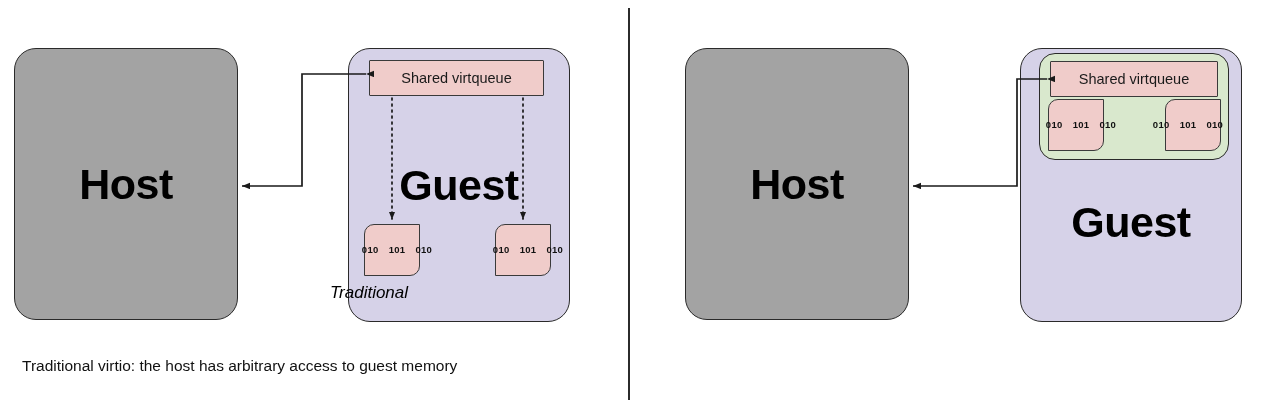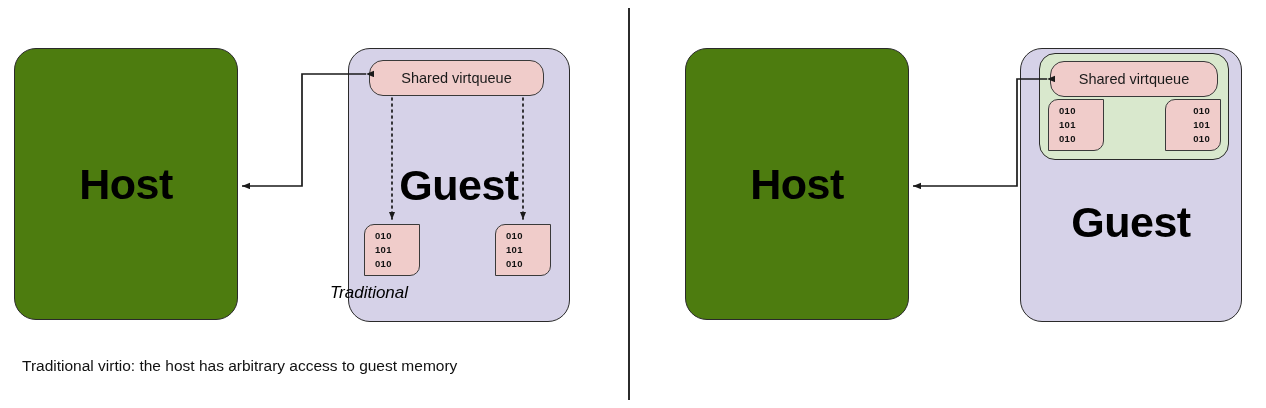--- a/index.html
+++ b/index.html
@@ -23,47 +23,47 @@
   }
 
   
   .rbox{
     position:absolute;
     box-sizing:border-box;
     border:1.6px solid #2a2a2a;
     border-radius:22px;
     display:flex;align-items:center;justify-content:center;
   }
-  .host-box{background:#4d7c0f;}
+  .host-box{background:#a3a3a3;}
   .guest-box{background:#d6d2e8;}
 
   .big-label{
     font-size:43px;font-weight:bold;color:#000;
     letter-spacing:-0.5px;line-height:1;
     user-select:none;
   }
 
   
   .vq{
     position:absolute;box-sizing:border-box;
     background:#f0ccca;
     border:1.5px solid #3a3a3a;
-    border-radius:14px;
+    border-radius:1px;
     display:flex;align-items:center;justify-content:center;
     font-size:14.5px;color:#1a1a1a;
   }
 
   
   .desc{
     position:absolute;box-sizing:border-box;
     background:#f0ccca;
     border:1.5px solid #3a3a3a;
     border-radius:10px 0 10px 0;
-    display:flex;flex-direction:column;
-    align-items:flex-end;justify-content:center;
+    display:flex;
+    align-items:center;justify-content:center;
     font-size:9.5px;line-height:1.45;color:#111;
     font-weight:bold;
     letter-spacing:0.3px;
   }
   .desc span{display:block;width:100%;text-align:left;padding-left:10px;box-sizing:border-box;}
   .desc.right-align span{text-align:right;padding-left:0;padding-right:10px;}
 
   
   .window{
     position:absolute;box-sizing:border-box;

